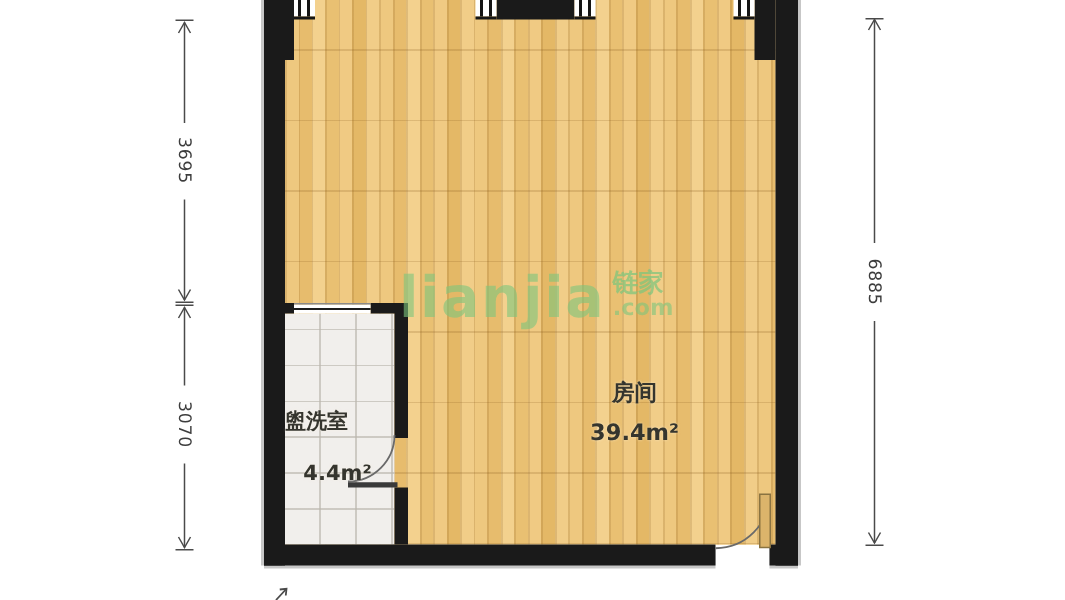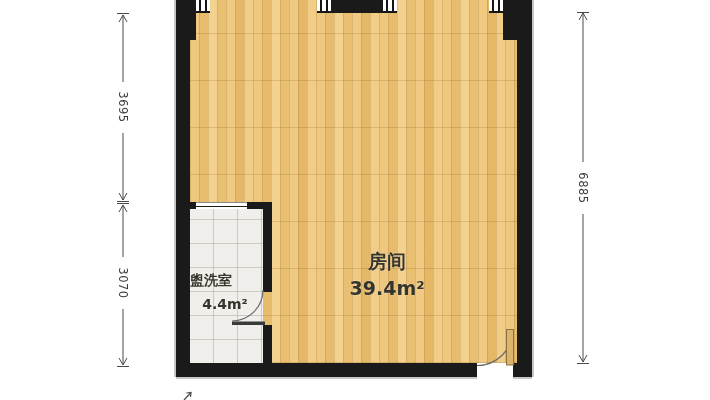--- a/index.html
+++ b/index.html
@@ -51,21 +51,21 @@
     border-top:1px solid #8a8a8a;box-sizing:border-box;
   }
   
   .overlay{left:0;top:0;width:710px;height:400px;pointer-events:none;}
   
   .label{
     position:absolute;transform:translate(-50%,-50%);
     color:var(--label-text,#35352e);white-space:nowrap;font-weight:600;
     text-shadow:0 0 2px rgba(255,248,230,0.5);
   }
-  .lb-15{font-size:19px;}
+  .lb-15{font-size:15px;margin-left:36px;}
   .lb-14{font-size:14px;}
   .dim-label{
     position:absolute;transform:translate(-50%,-50%) rotate(90deg);
     font-size:11.5px;color:var(--dimension-text,#3d3d3d);background:#ffffff;
     padding:1px 3px;white-space:nowrap;letter-spacing:0.5px;
   }
   
   .wm{
     position:absolute;left:266px;top:181px;display:flex;align-items:flex-start;
     pointer-events:none;
@@ -139,20 +139,27 @@
     </g>
     <g stroke="#4a4a4a" stroke-width="1.2" fill="none">
       <line x1="184" y1="400" x2="191" y2="392.5"></line>
       <path d="M186.5,393 L191,392.5 L190.5,397"></path>
     </g>
   </svg>
 
   <span class="label lb-15" style="left:387px;top:262px;">房间</span>
   <span class="label lb-15" style="left:387px;top:288px;">39.4m²</span>
   <span class="label lb-14" style="left:211px;top:281px;">盥洗室</span>
-  <span class="label lb-14" style="left:225px;top:304px;text-align:right;">4.4m²</span>
+  <span class="label lb-14" style="left:225px;top:316px;text-align:right;">4.4m²</span>
 
   <span class="dim-label" style="left:123px;top:107px;">3695</span>
   <span class="dim-label" style="left:123px;top:283px;">3070</span>
   <span class="dim-label" style="left:583px;top:188px;">6885</span>
 
+  <div class="wm">
+    <span class="wm-latin">lianjia</span>
+    <span class="wm-right">
+      <span class="wm-cn">链家</span>
+      <span class="wm-tld">.com</span>
+    </span>
+  </div>
 
 </div>
 
 </body></html>

